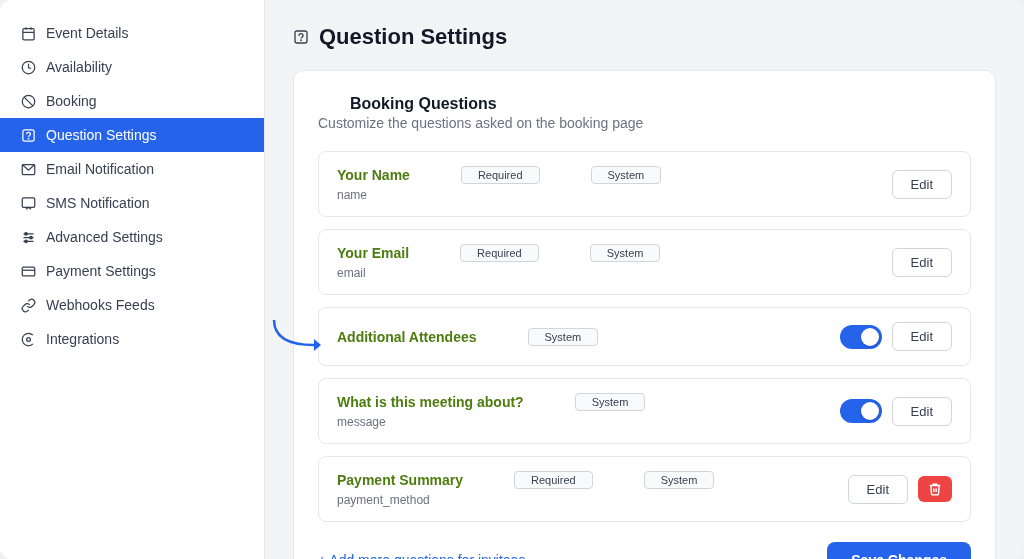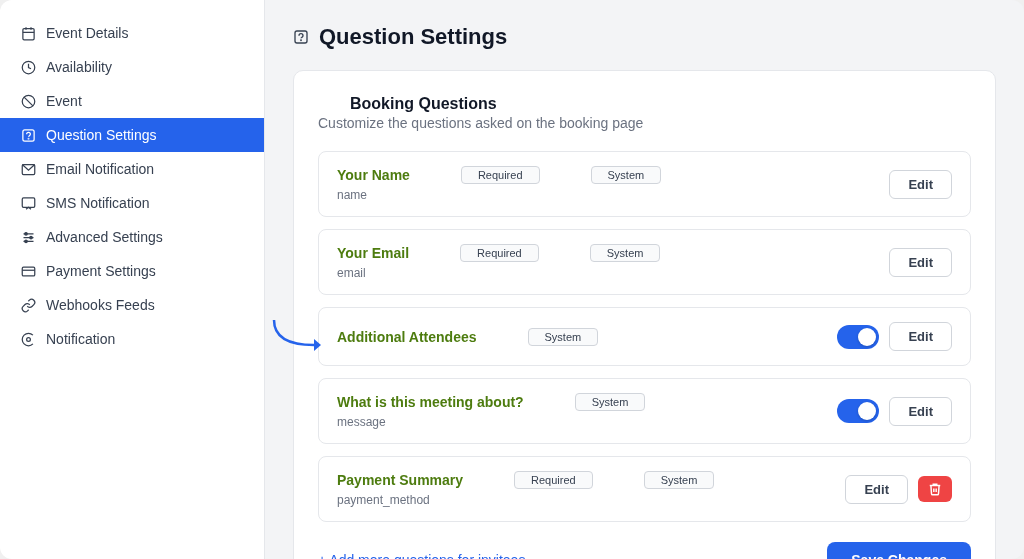--- a/index.html
+++ b/index.html
@@ -136,21 +136,21 @@
       gap: 10px;
     }
     .btn-edit {
       padding: 6px 18px;
       border: 1px solid #d1d5db;
       border-radius: 6px;
       background: #ffffff;
       font-size: 13px;
       color: #374151;
       cursor: pointer;
-      font-weight: 700;
+      font-weight: 400;
     }
     .btn-delete {
       padding: 6px 10px;
       border: none;
       border-radius: 6px;
       background: #ef4444;
       color: white;
       cursor: pointer;
       display: flex;
       align-items: center;
@@ -232,21 +232,21 @@
         </span>
     <span>Availability</span>
   </div>
       <div class="sidebar-item">
     <span class="sidebar-icon">
           <svg width="15" height="15" viewBox="0 0 24 24" fill="none" stroke="currentColor" stroke-width="2">
             <circle cx="12" cy="12" r="10"></circle>
             <line x1="4.93" y1="4.93" x2="19.07" y2="19.07"></line>
           </svg>
         </span>
-    <span>Event</span>
+    <span>Booking</span>
   </div>
       <div class="sidebar-item active">
     <span class="sidebar-icon">
           <svg width="15" height="15" viewBox="0 0 24 24" fill="none" stroke="currentColor" stroke-width="2">
             <rect x="3" y="3" width="18" height="18" rx="3"></rect>
             <path d="M9 10a3 3 0 1 1 6 0c0 2-3 3-3 4"></path>
             <circle cx="12" cy="17" r="0.5" fill="currentColor"></circle>
           </svg>
         </span>
     <span>Question Settings</span>
@@ -300,21 +300,21 @@
         </span>
     <span>Webhooks Feeds</span>
   </div>
       <div class="sidebar-item">
     <span class="sidebar-icon">
           <svg width="15" height="15" viewBox="0 0 24 24" fill="none" stroke="currentColor" stroke-width="2">
             <circle cx="12" cy="12" r="3"></circle>
             <path d="M19.07 4.93a10 10 0 1 0 0 14.14"></path>
           </svg>
         </span>
-    <span>Notification</span>
+    <span>Integrations</span>
   </div>
     </nav>
 
   <main class="main-content">
     <div class="page-header">
       <span class="sidebar-icon">
         <svg width="20" height="20" viewBox="0 0 24 24" fill="none" stroke="#374151" stroke-width="2">
           <rect x="3" y="3" width="18" height="18" rx="3"></rect>
           <path d="M9 10a3 3 0 1 1 6 0c0 2-3 3-3 4"></path>
           <circle cx="12" cy="17" r="0.5" fill="#374151"></circle>

